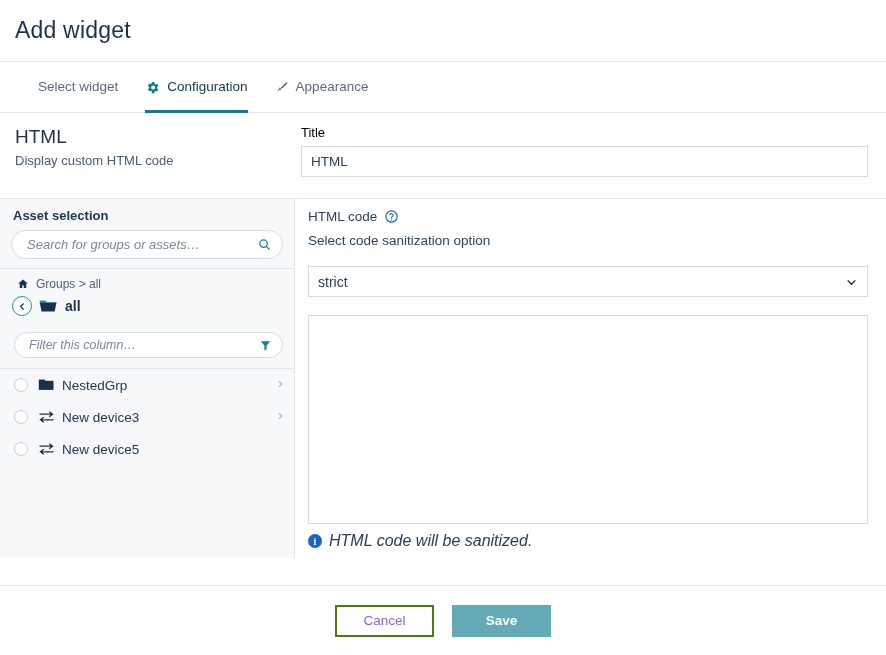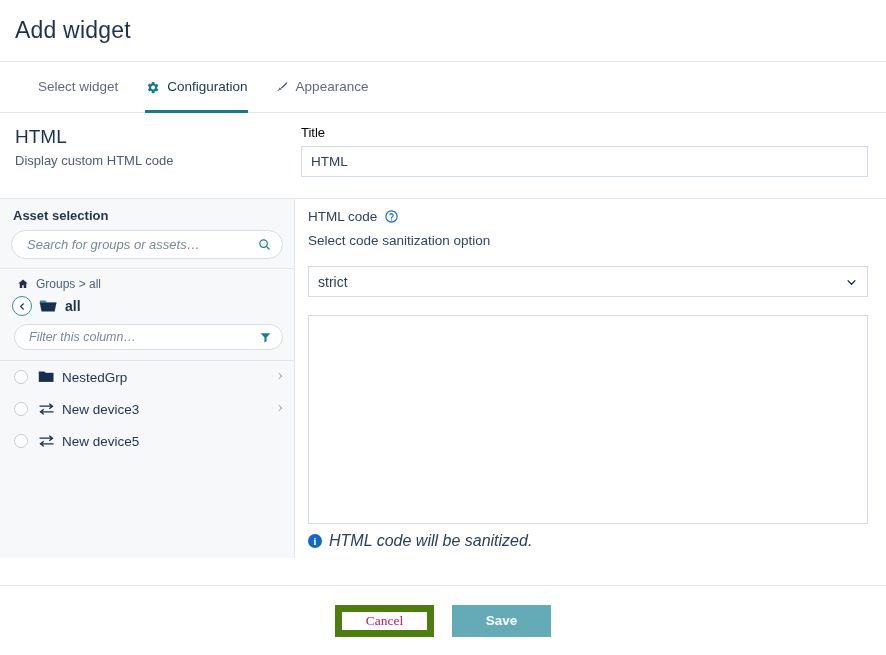--- a/index.html
+++ b/index.html
@@ -107,21 +107,21 @@
 
   .cur-row { display: flex; align-items: center; gap: 7px; padding: 3px 0 6px 12px; }
   .circ-btn {
     width: 20px; height: 20px; border-radius: 50%;
     border: 1px solid #2f8ca0; background: #fff;
     display: flex; align-items: center; justify-content: center;
     cursor: pointer;
   }
   .cur-name { font-size: 14px; font-weight: bold; color: #1d3250; }
 
-  .filter-wrap { padding: 2px 11px 6px 14px; }
+  .filter-wrap { padding: 2px 11px 6px 14px; margin-top: 8px; }
   .filter-pill {
     display: flex; align-items: center;
     height: 26px; background: #fff;
     border: 1px solid #d5dde4; border-radius: 14px;
     padding: 0 10px 0 12px;
   }
   .filter-pill input {
     flex: 1; border: none; outline: none; background: transparent;
     font-size: 12.5px; font-style: italic; color: #5d6f85;
     font-family: "Liberation Sans", sans-serif;
@@ -179,21 +179,21 @@
     border-top: 1px solid #e3e7ea;
     display: flex; align-items: center; justify-content: center; gap: 18px;
   }
   .btn {
     height: 32px; min-width: 99px;
     font-size: 13.5px;
     display: flex; align-items: center; justify-content: center;
     cursor: pointer;
     font-family: "Liberation Sans", sans-serif;
   }
-  .btn-cancel { background: #fff; border: 7px solid #4d7c0f; color: #be185d; font-family: Liberation Serif, serif; }
+  .btn-cancel { background: #fff; border: 2px solid #4d7c0f; color: #8b5cf6; }
   .btn-save { background: #64abb7; border: 1px solid #64abb7; color: #fff; font-weight: bold; }
 </style>
 </head>
 <body>
 
 <div class="page">
 
   <div class="header">
     <div class="header-title">Add widget</div>
   </div>

